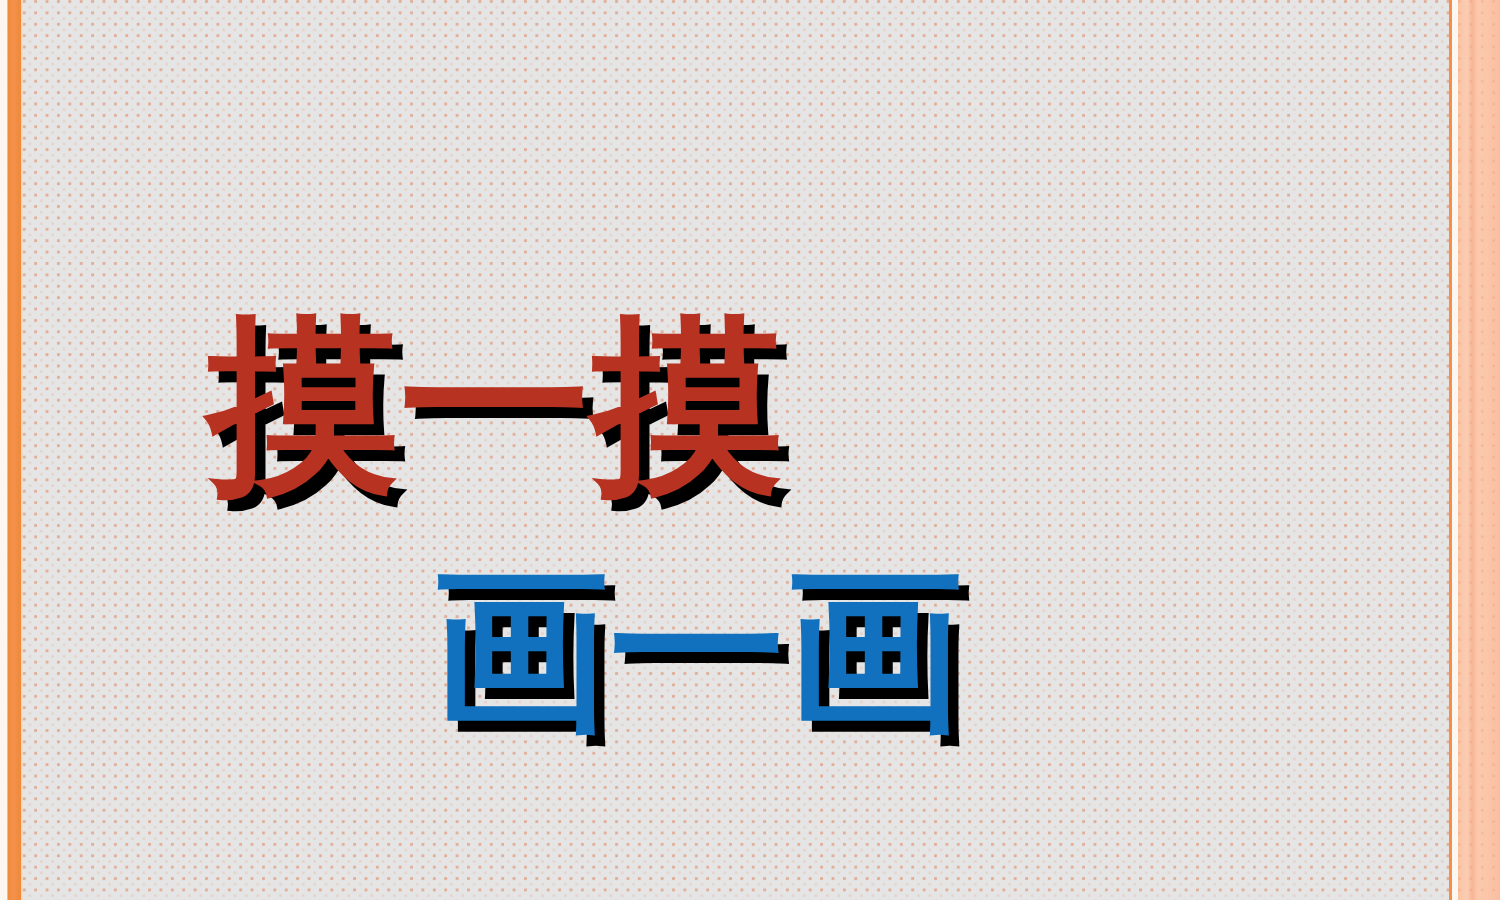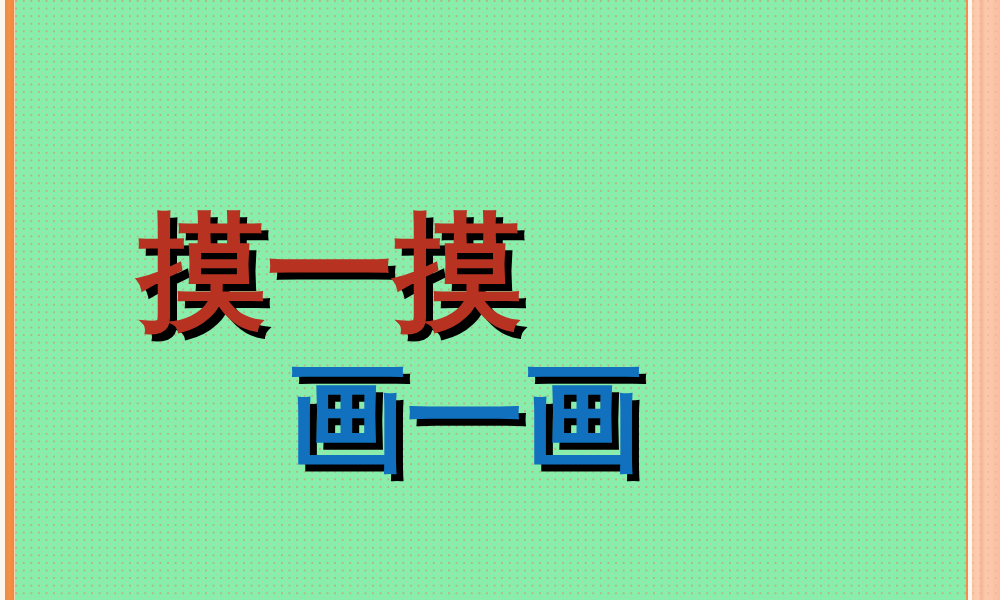--- a/index.html
+++ b/index.html
@@ -6,21 +6,21 @@
     margin: 0;
     padding: 0;
     background: #ffffff;
   }
 
   #slide {
     position: relative;
     width: 1000px;
     height: 600px;
     overflow: hidden;
-    background-color: #86efac;
+    background-color: #e5e5e5;
     font-family: "DejaVu Sans", sans-serif;
   }
 
   
   #dot-texture {
     position: absolute;
     inset: 0;
     background-image:
       radial-gradient(circle at 1px 1px, rgba(224,132,92,0.55) 0.9px, rgba(224,132,92,0) 1.3px),
       radial-gradient(circle at 1px 1px, rgba(226,188,170,0.40) 0.8px, rgba(226,188,170,0) 1.2px);
@@ -106,21 +106,21 @@
   #title-red {
     left: 138px;
     top: 206px;
     font-size: 128px;
     color: #b73221;
     text-shadow: 7px 7px 0 #000000;
   }
 
   #title-blue {
     left: 288px;
-    top: 358px;
+    top: 374px;
     font-size: 118px;
     color: #1171be;
     text-shadow: 7px 7px 0 #000000;
   }
 </style>
 </head>
 <body>
 
 <div id="slide">
 

